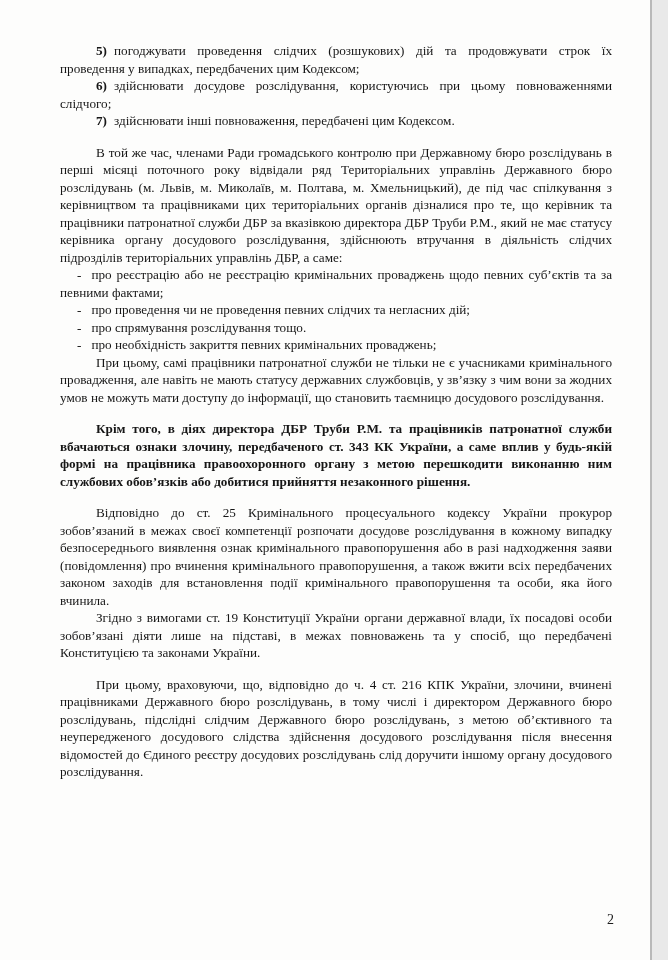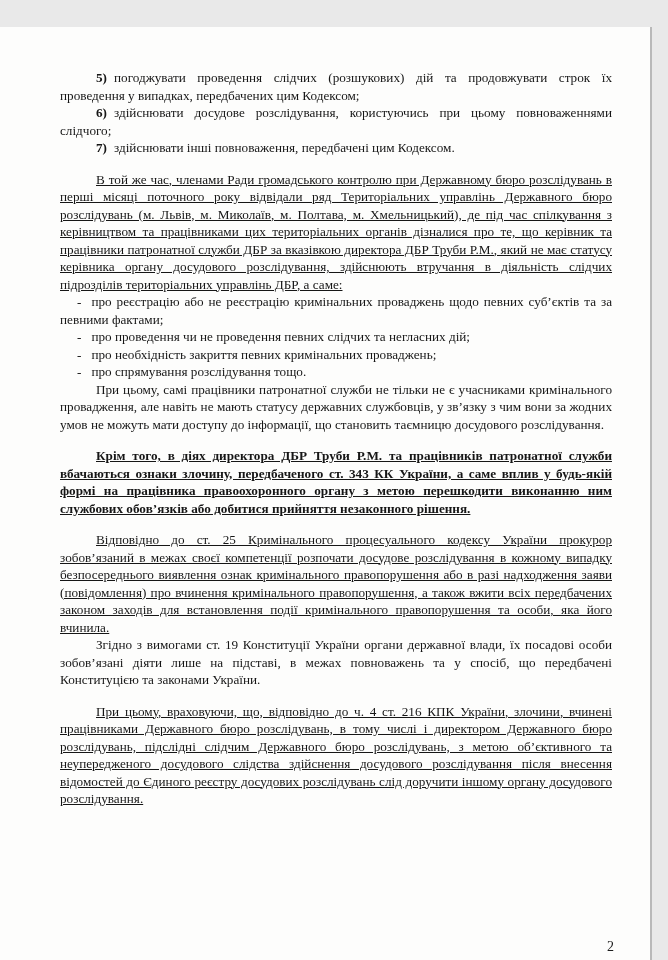--- a/index.html
+++ b/index.html
@@ -10,21 +10,20 @@
     width: 668px;
     height: 960px;
     overflow: hidden;
     background: #e9e9e9;
     font-family: "Liberation Serif", "DejaVu Serif", serif;
   }
   .scan {
     position: relative;
     width: 668px;
     height: 748px;
-    margin-top: 27px;
   }
   .paper {
     position: absolute;
     left: 0;
     top: 0;
     width: 650px;
     height: 960px;
     background: #fdfdfc;
     border-right: 2px solid #b9b9b9;
     box-sizing: content-box;
@@ -41,21 +40,20 @@
   }
   .para {
     margin: 0;
     text-indent: 36px;
   }
   .para.dash-para {
     text-indent: 17px;
   }
   .para.gap {
     margin-top: 14px;
-    text-decoration: underline;
   }
   .para.bold {
     font-weight: bold;
   }
   .num {
     font-weight: bold;
     margin-right: 7px;
   }
   .dash-marker {
     margin-right: 10px;
@@ -82,23 +80,23 @@
       <p class="para"><span class="num">7)</span><span>здійснювати інші повноваження, передбачені цим Кодексом.</span></p>
 
       <p class="para gap">В той же час, членами Ради громадського контролю при Державному бюро розслідувань в перші місяці поточного року відвідали ряд Територіальних управлінь Державного бюро розслідувань (м. Львів, м. Миколаїв, м. Полтава, м. Хмельницький), де під час спілкування з керівництвом та працівниками цих територіальних органів дізналися про те, що керівник та працівники патронатної служби ДБР за вказівкою директора ДБР Труби Р.М., який не має статусу керівника органу досудового розслідування, здійснюють втручання в діяльність слідчих підрозділів територіальних управлінь ДБР, а саме:</p>
 
 
 
       <p class="para dash-para"><span class="dash-marker">-</span><span>про реєстрацію або не реєстрацію кримінальних проваджень щодо певних суб’єктів та за певними фактами;</span></p>
 
       <p class="para dash-para"><span class="dash-marker">-</span><span>про проведення чи не проведення певних слідчих та негласних дій;</span></p>
 
+      <p class="para dash-para"><span class="dash-marker">-</span><span>про спрямування розслідування тощо.</span></p>
+
       <p class="para dash-para"><span class="dash-marker">-</span><span>про необхідність закриття певних кримінальних проваджень;</span></p>
-
-      <p class="para dash-para"><span class="dash-marker">-</span><span>про спрямування розслідування тощо.</span></p>
 
       <p class="para">При цьому, самі працівники патронатної служби не тільки не є учасниками кримінального провадження, але навіть не мають статусу державних службовців, у зв’язку з чим вони за жодних умов не можуть мати доступу до інформації, що становить таємницю досудового розслідування.</p>
 
 
       <p class="para bold gap">Крім того, в діях директора ДБР Труби Р.М. та працівників патронатної служби вбачаються ознаки злочину, передбаченого ст. 343 КК України, а саме вплив у будь-якій формі на працівника правоохоронного органу з метою перешкодити виконанню ним службових обов’язків або добитися прийняття незаконного рішення.</p>
 
       <p class="para gap">Відповідно до ст. 25 Кримінального процесуального кодексу України прокурор зобов’язаний в межах своєї компетенції розпочати досудове розслідування в кожному випадку безпосереднього виявлення ознак кримінального правопорушення або в разі надходження заяви (повідомлення) про вчинення кримінального правопорушення, а також вжити всіх передбачених законом заходів для встановлення події кримінального правопорушення та особи, яка його вчинила.</p>
 
       <p class="para">Згідно з вимогами ст. 19 Конституції України органи державної влади, їх посадові особи зобов’язані діяти лише на підставі, в межах повноважень та у спосіб, що передбачені Конституцією та законами України.</p>
 

